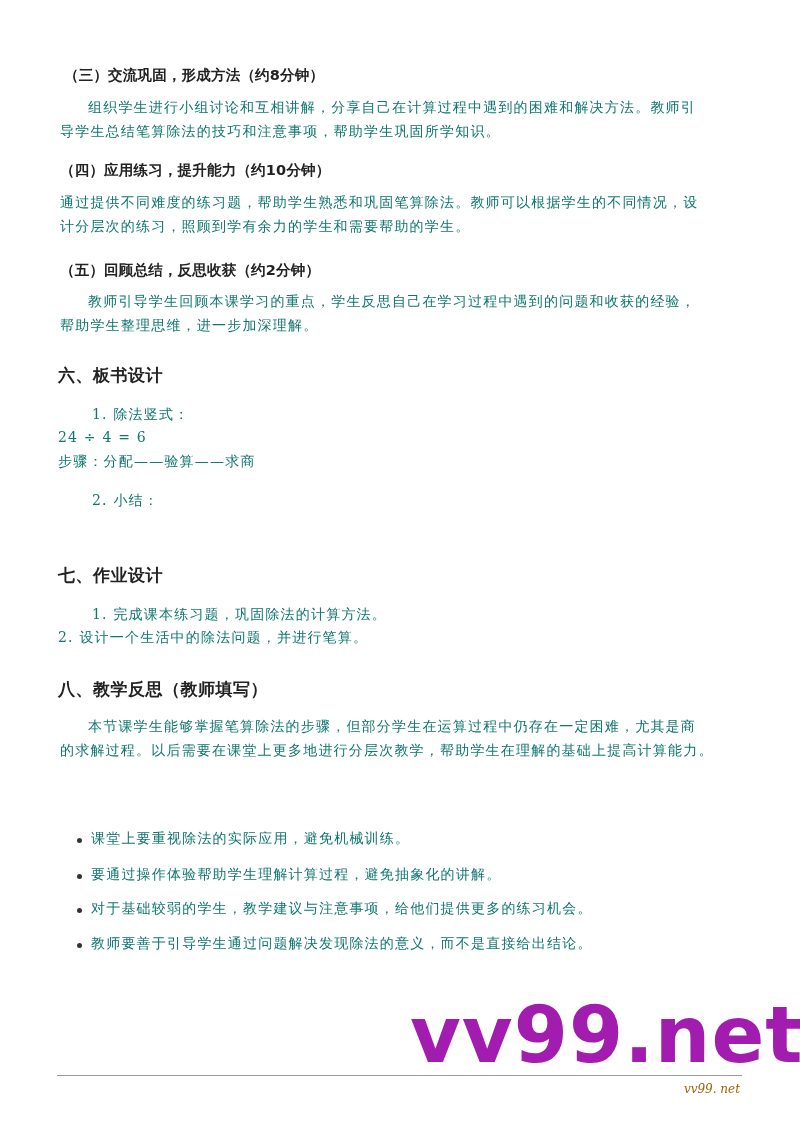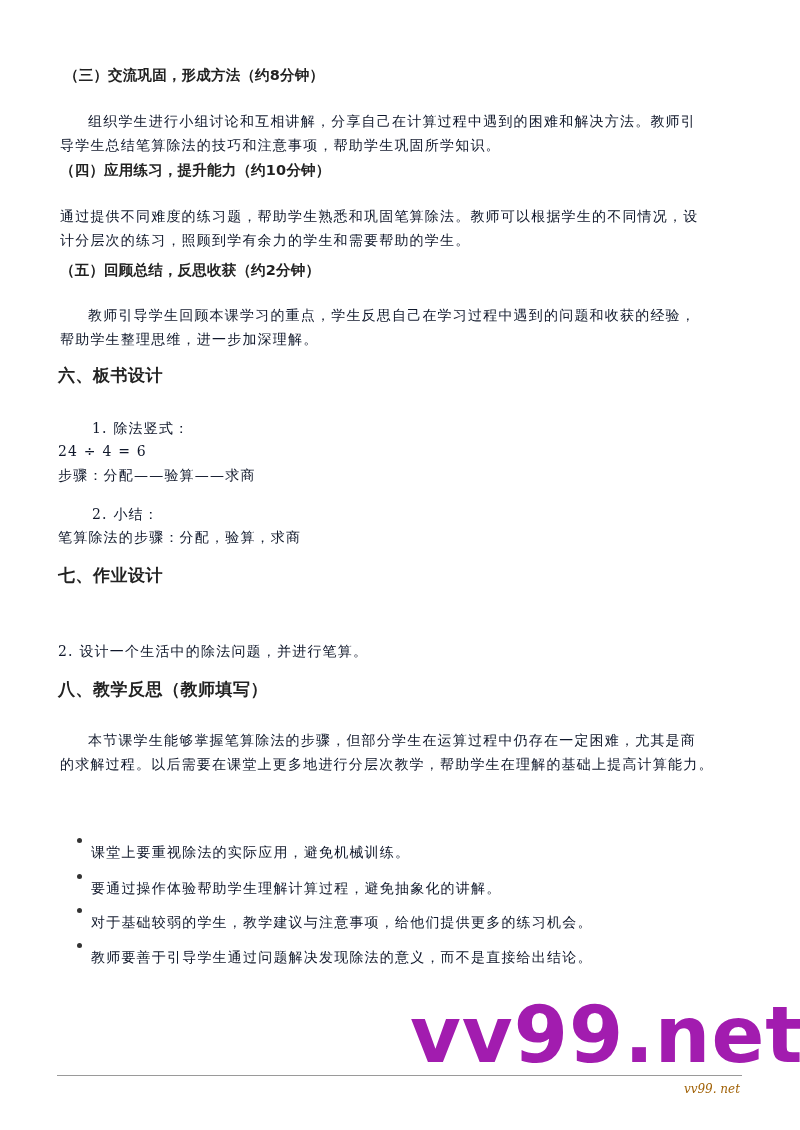--- a/index.html
+++ b/index.html
@@ -13,21 +13,21 @@
     .sub-h {
       font-family: "DejaVu Sans", "Liberation Sans", sans-serif;
       font-weight: bold; font-size: 14.5px; color: #222222;
       letter-spacing: 0.2px;
     }
     .h2 {
       font-family: "DejaVu Sans", "Liberation Sans", sans-serif;
       font-weight: bold; font-size: 17px; color: #222222;
       letter-spacing: 0.5px;
     }
-    .para { font-size: 14px; color: #0f172a; letter-spacing: 1.2px; margin-top: 14px; }
+    .para { font-size: 14px; color: #0f766e; letter-spacing: 1.2px; }
     .bullet-dot {
       position: absolute; width: 5px; height: 5px; border-radius: 50%;
       background: #333333;
     }
     .watermark {
       position: absolute; left: 366px; top: 990px;
       font-family: "DejaVu Sans", "Liberation Sans", sans-serif;
       font-weight: bold; font-size: 78px; color: #a21caf;
       letter-spacing: 1px; white-space: nowrap; margin-left: 44px;
     }
@@ -56,23 +56,23 @@
 
   <div class="abs sub-h" style="left:60px; top:261px;">（五）回顾总结，反思收获（约2分钟）</div>
   <div class="abs para" style="left:88px; top:293px;">教师引导学生回顾本课学习的重点，学生反思自己在学习过程中遇到的问题和收获的经验，</div>
   <div class="abs para" style="left:60px; top:317px;">帮助学生整理思维，进一步加深理解。</div>
 
   <div class="abs h2" style="left:58px; top:364px;">六、板书设计</div>
   <div class="abs para" style="left:92px; top:406px;">1.  除法竖式：</div>
   <div class="abs para" style="left:58px; top:429px;">24  ÷  4  =  6</div>
   <div class="abs para" style="left:58px; top:453px;">步骤：分配——验算——求商</div>
   <div class="abs para" style="left:92px; top:492px;">2.  小结：</div>
-  <div class="abs para" style="left:58px; top:515px;">笔算除法的步骤：分配，验算，求商</div>
 
   <div class="abs h2" style="left:58px; top:564px;">七、作业设计</div>
+  <div class="abs para" style="left:92px; top:606px;">1.  完成课本练习题，巩固除法的计算方法。</div>
   <div class="abs para" style="left:58px; top:629px;">2.  设计一个生活中的除法问题，并进行笔算。</div>
 
   <div class="abs h2" style="left:58px; top:678px;">八、教学反思（教师填写）</div>
   <div class="abs para" style="left:88px; top:718px;">本节课学生能够掌握笔算除法的步骤，但部分学生在运算过程中仍存在一定困难，尤其是商</div>
   <div class="abs para" style="left:60px; top:742px;">的求解过程。以后需要在课堂上更多地进行分层次教学，帮助学生在理解的基础上提高计算能力。</div>
 
 
   <div class="bullet-dot" style="left:77px; top:838px;"></div>
   <div class="abs para" style="left:91px; top:830px;">课堂上要重视除法的实际应用，避免机械训练。</div>
 

